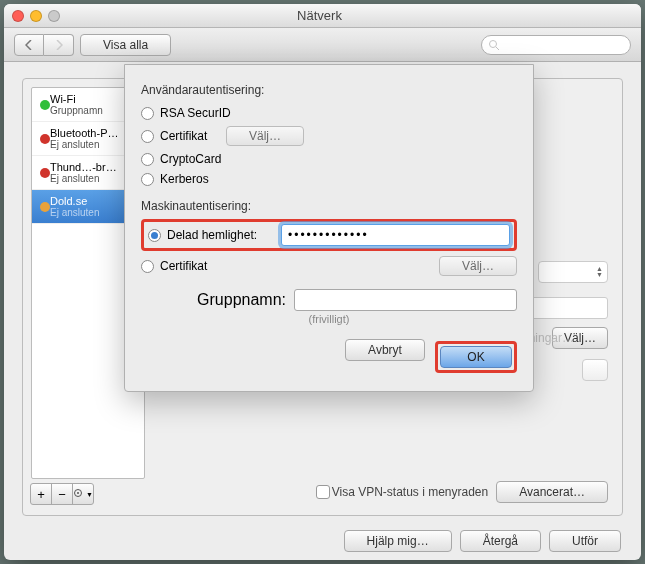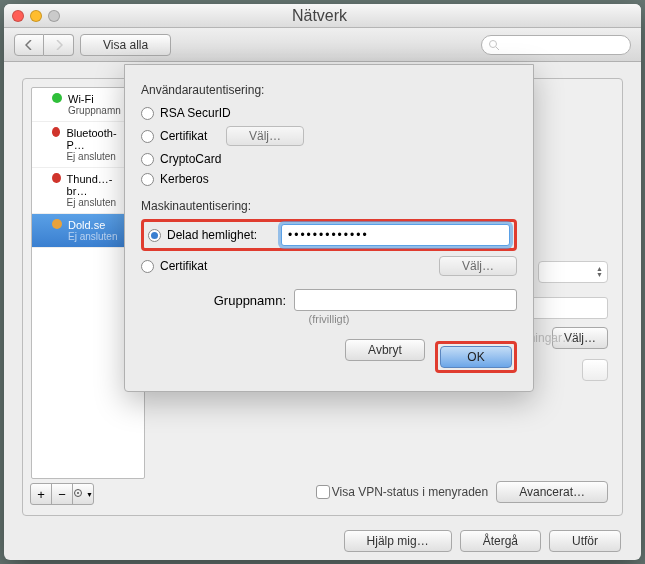--- a/index.html
+++ b/index.html
@@ -15,21 +15,21 @@
 .titlebar {
   height: 24px;
   background: linear-gradient(#f7f7f7,#dcdcdc);
   border-bottom: 1px solid #b5b5b5;
   display: flex; align-items: center;
   padding: 0 8px;
 }
 .traffic { display:flex; gap:6px; }
 .light { width:12px; height:12px; border-radius:50%; border:1px solid rgba(0,0,0,.2); }
 .red{background:#ff5f57;} .yel{background:#ffbd2e;} .grn{background:#cacaca;}
-.title { flex:1; text-align:center; font-size:16px; color:#444; }
+.title { flex:1; text-align:center; font-size:13px; color:#444; }
 .toolbar {
   height: 34px;
   background: linear-gradient(#efefef,#d7d7d7);
   border-bottom: 1px solid #b0b0b0;
   display:flex; align-items:center; padding:0 10px; gap:6px;
 }
 .navseg { display:flex; }
 .navbtn { width:30px; height:22px; background:linear-gradient(#fdfdfd,#e0e0e0); border:1px solid #a8a8a8; display:flex; align-items:center; justify-content:center; }
 .navbtn:first-child{border-radius:4px 0 0 4px;}
 .navbtn:last-child{border-radius:0 4px 4px 0; border-left:none;}
@@ -46,21 +46,21 @@
 .content { position:absolute; top:60px; left:0; right:0; bottom:0; }
 .panel {
   position:absolute; left:18px; right:18px; top:14px; bottom:44px;
   border:1px solid #bcbcbc; border-radius:4px; background:#efefef;
 }
 .sidebar {
   position:absolute; left:8px; top:8px; width:114px; bottom:36px;
   background:#fff; border:1px solid #bcbcbc; border-radius:2px;
   overflow:hidden;
 }
-.sb-item { padding:5px 20px; font-size:11px; display:flex; align-items:flex-start; gap:6px; border-bottom:1px solid #eee; }
+.sb-item { padding:5px 8px; font-size:11px; display:flex; align-items:center; gap:0; border-bottom:1px solid #eee; }
 .sb-item .dot{width:10px;height:10px;border-radius:50%;}
 .sb-item.sel{background:linear-gradient(#5aa0e6,#3a7fd0); color:#fff;}
 .sb-item .sub{font-size:10px; opacity:.7; display:block;}
 .sb-item .txt{display:flex;flex-direction:column;}
 .addrem { position:absolute; left:8px; bottom:10px; display:flex; }
 .sq { width:22px; height:22px; background:linear-gradient(#fdfdfd,#e0e0e0); border:1px solid #a8a8a8; margin-left:-1px; display:flex;align-items:center;justify-content:center;font-size:13px;}
 .sq:first-child{border-radius:3px 0 0 3px;}
 .sq:last-child{border-radius:0 3px 3px 0;}
 .rtside { position:absolute; right:14px; bottom:12px; display:flex; gap:8px; align-items:center;}
 .chk { display:flex; align-items:center; gap:2px; font-size:12px; color:#444;}
@@ -236,21 +236,21 @@
     </div>
 
     <div class="opt">
         <span class="radio"></span>
         <span>Certifikat</span>
       <span style="flex:1"></span>
       <span class="btn" style="height:20px;opacity:.7;margin-left:auto">Välj…</span>
     </div>
 
     <div class="row-with-input" style="margin-top:10px">
-      <span class="lab" style="text-align:right;font-size:13px;width:145px">Gruppnamn:</span>
+      <span class="lab" style="text-align:right;font-size:16px;width:145px">Gruppnamn:</span>
       <input class="inp" style="flex: 1 1 0%; letter-spacing: normal;">
     </div>
     <div style="text-align:center;margin-top:2px" class="small">(frivilligt)</div>
 
     <div class="modal-buttons">
       <div class="btn" style="width:80px">Avbryt</div>
       <div class="hl" style="padding:2px;display:inline-block">
         <div class="btn primary" style="width:72px">OK</div>
       </div>
     </div>

